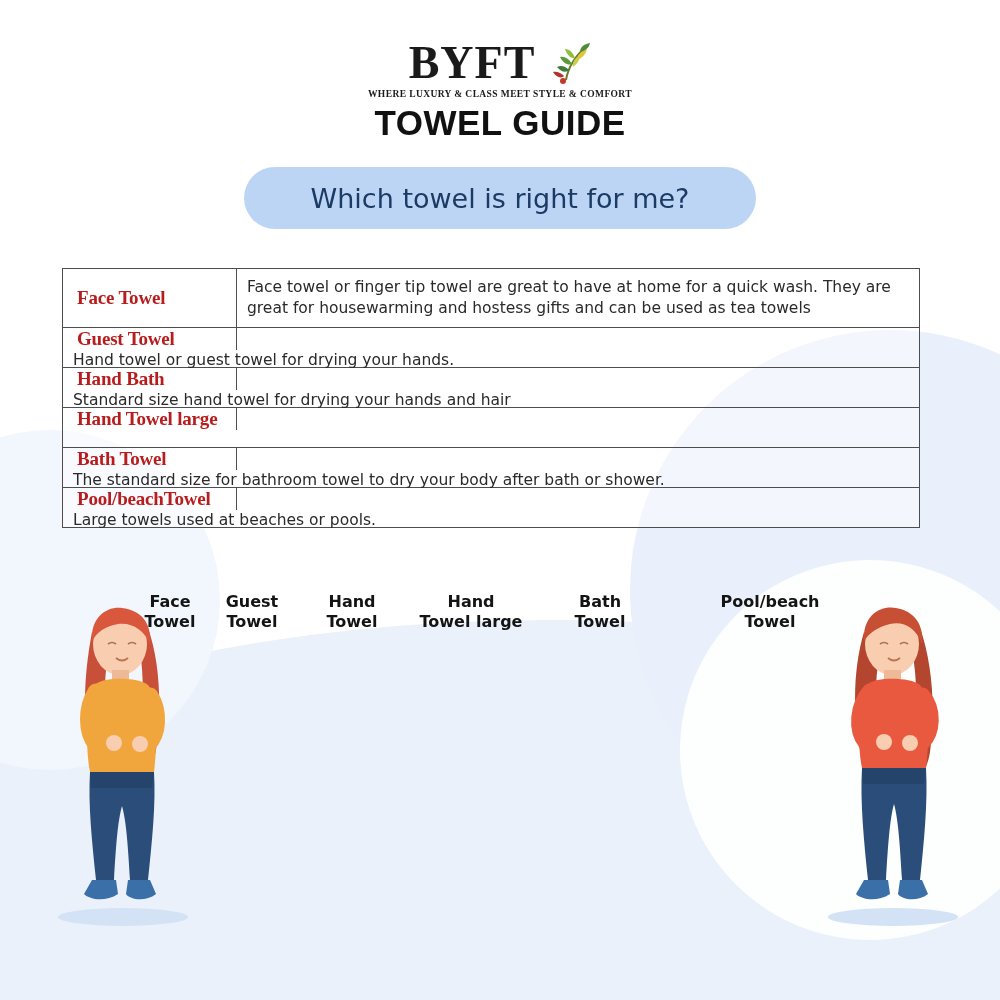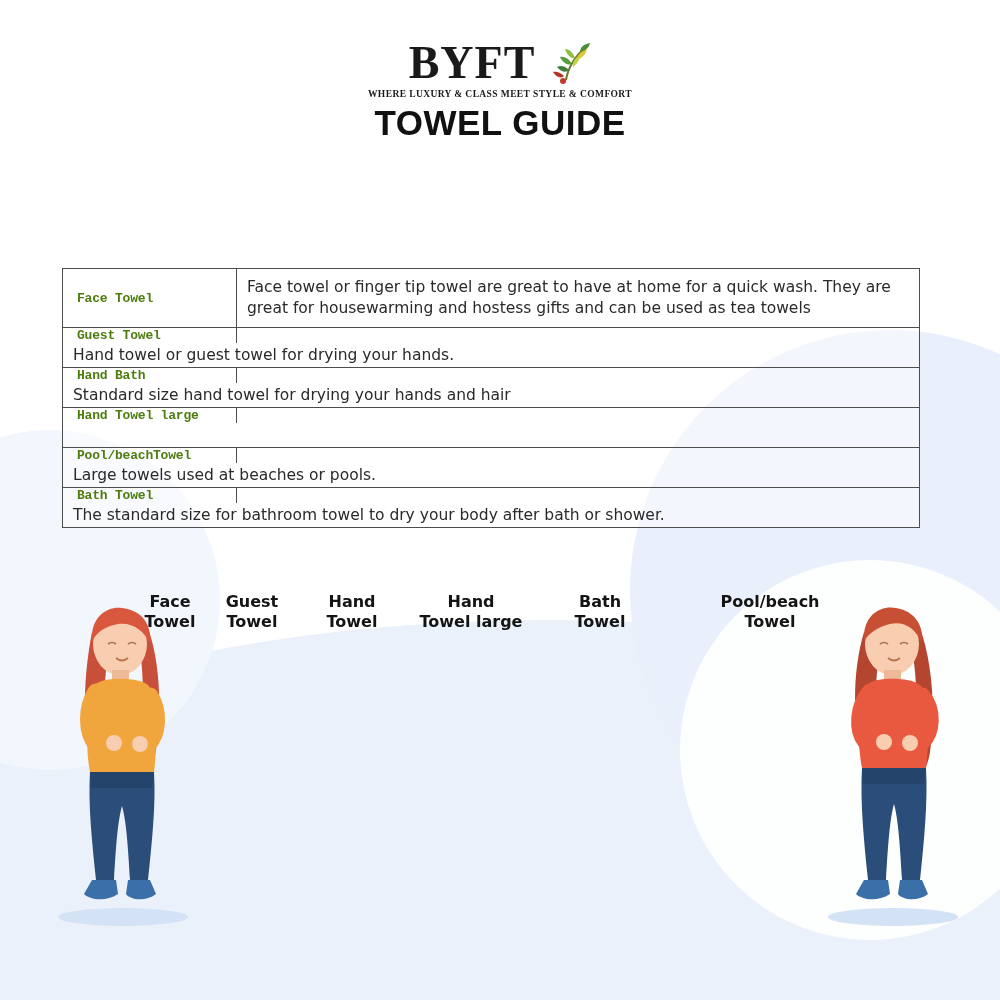--- a/index.html
+++ b/index.html
@@ -103,24 +103,24 @@
   }
   .trow {
     display: flex;
     border-bottom: 1px solid #4d4d4d;
   }
   .tcell-label {
     width: 174px;
     border-right: 1px solid #4d4d4d;
     display: flex; align-items: center;
     padding: 0 0 0 14px;
-    font-size: 13px;
-    font-weight: bold;
-    color: #4d7c0f;
-    font-family: Liberation Mono, monospace;
+    font-size: 19px;
+    font-weight: bold;
+    color: #b91c1c;
+    font-family: Liberation Serif, serif;
     letter-spacing: -0.2px;
   }
   .tcell-desc {
     flex: 1;
     display: flex; align-items: center;
     padding: 0 10px 0 10px;
     font-size: 15.5px;
     color: #2a2a2a;
     font-family: "DejaVu Sans", sans-serif;
     line-height: 1.35;
@@ -177,44 +177,47 @@
         <path d="M41 12 C46 11, 50 8, 51 3 C45 4, 41 7, 41 12 Z" fill="#4e8c3a"></path>
         <path d="M25 36 C22 33, 18 31, 14 32 C17 37, 22 39, 25 36 Z" fill="#b8322c"></path>
         <circle cx="24" cy="41" r="3" fill="#c0392b"></circle>
       </svg>
     </div>
     <div class="brand-tag">WHERE LUXURY &amp; CLASS MEET STYLE &amp; COMFORT</div>
   </div>
 
   <div class="guide-title">TOWEL GUIDE</div>
 
+  <div class="question-pill">
+    <span>Which towel is right for me?</span>
+  </div>
 
   <div class="table">
     <div class="trow r0">
       <div class="tcell-label">Face Towel</div>
       <div class="tcell-desc">Face towel or finger tip towel are great to have at home for a quick wash. They are great for housewarming and hostess gifts and can be used as tea towels</div>
     </div>
     <div class="trow r1">
       <div class="tcell-label">Guest Towel</div>
       <div class="tcell-desc">Hand towel or guest towel for drying your hands.</div>
     </div>
     <div class="trow r2">
       <div class="tcell-label">Hand Bath</div>
       <div class="tcell-desc">Standard size hand towel for drying your hands and hair</div>
     </div>
     <div class="trow r3">
       <div class="tcell-label">Hand Towel large</div>
     </div>
+    <div class="trow r4">
+      <div class="tcell-label">Bath Towel</div>
+      <div class="tcell-desc">The standard size for bathroom towel to dry your body after bath or shower.</div>
+    </div>
     <div class="trow r5">
       <div class="tcell-label">Pool/beachTowel</div>
       <div class="tcell-desc">Large towels used at beaches or pools.</div>
-    </div>
-    <div class="trow r4">
-      <div class="tcell-label">Bath Towel</div>
-      <div class="tcell-desc">The standard size for bathroom towel to dry your body after bath or shower.</div>
     </div>
   </div>
 
   <div class="towels">
 
     <div class="col-title" style="left:128px; top:17px; width:84px;">
       <div>Face</div>
       <div>Towel</div>
     </div>
     <div class="col-title" style="left:210px; top:17px; width:84px;">

